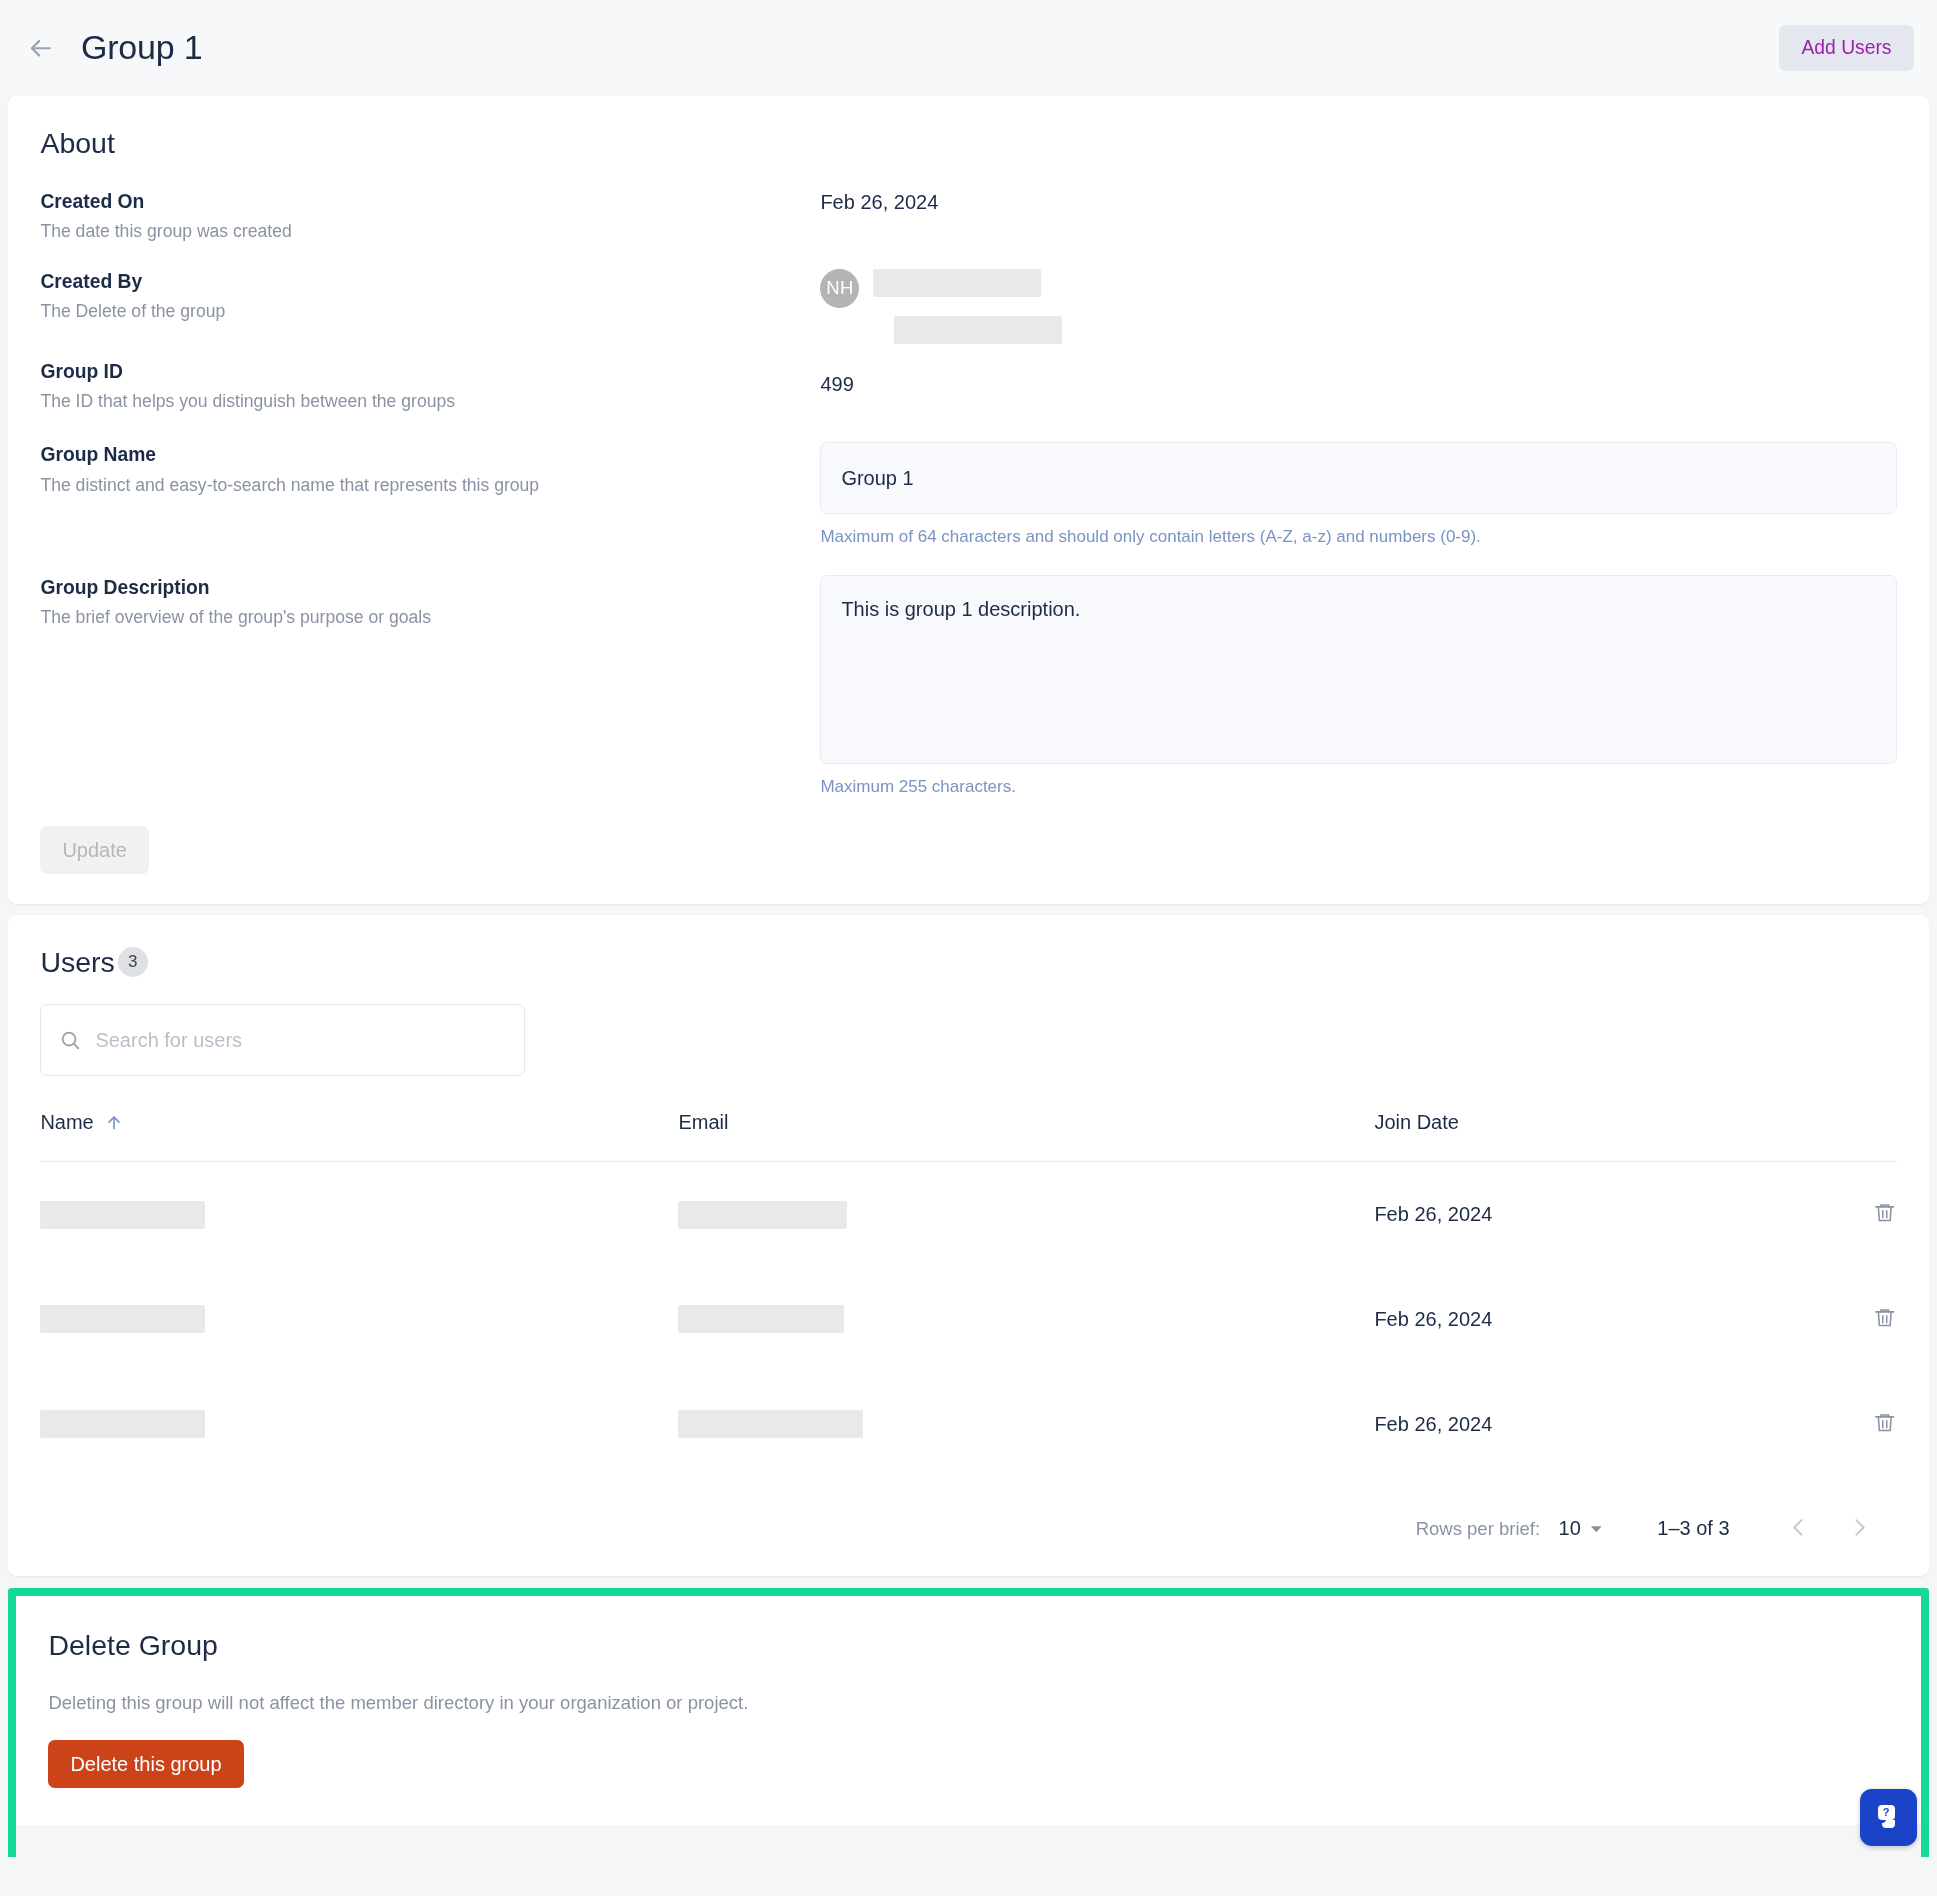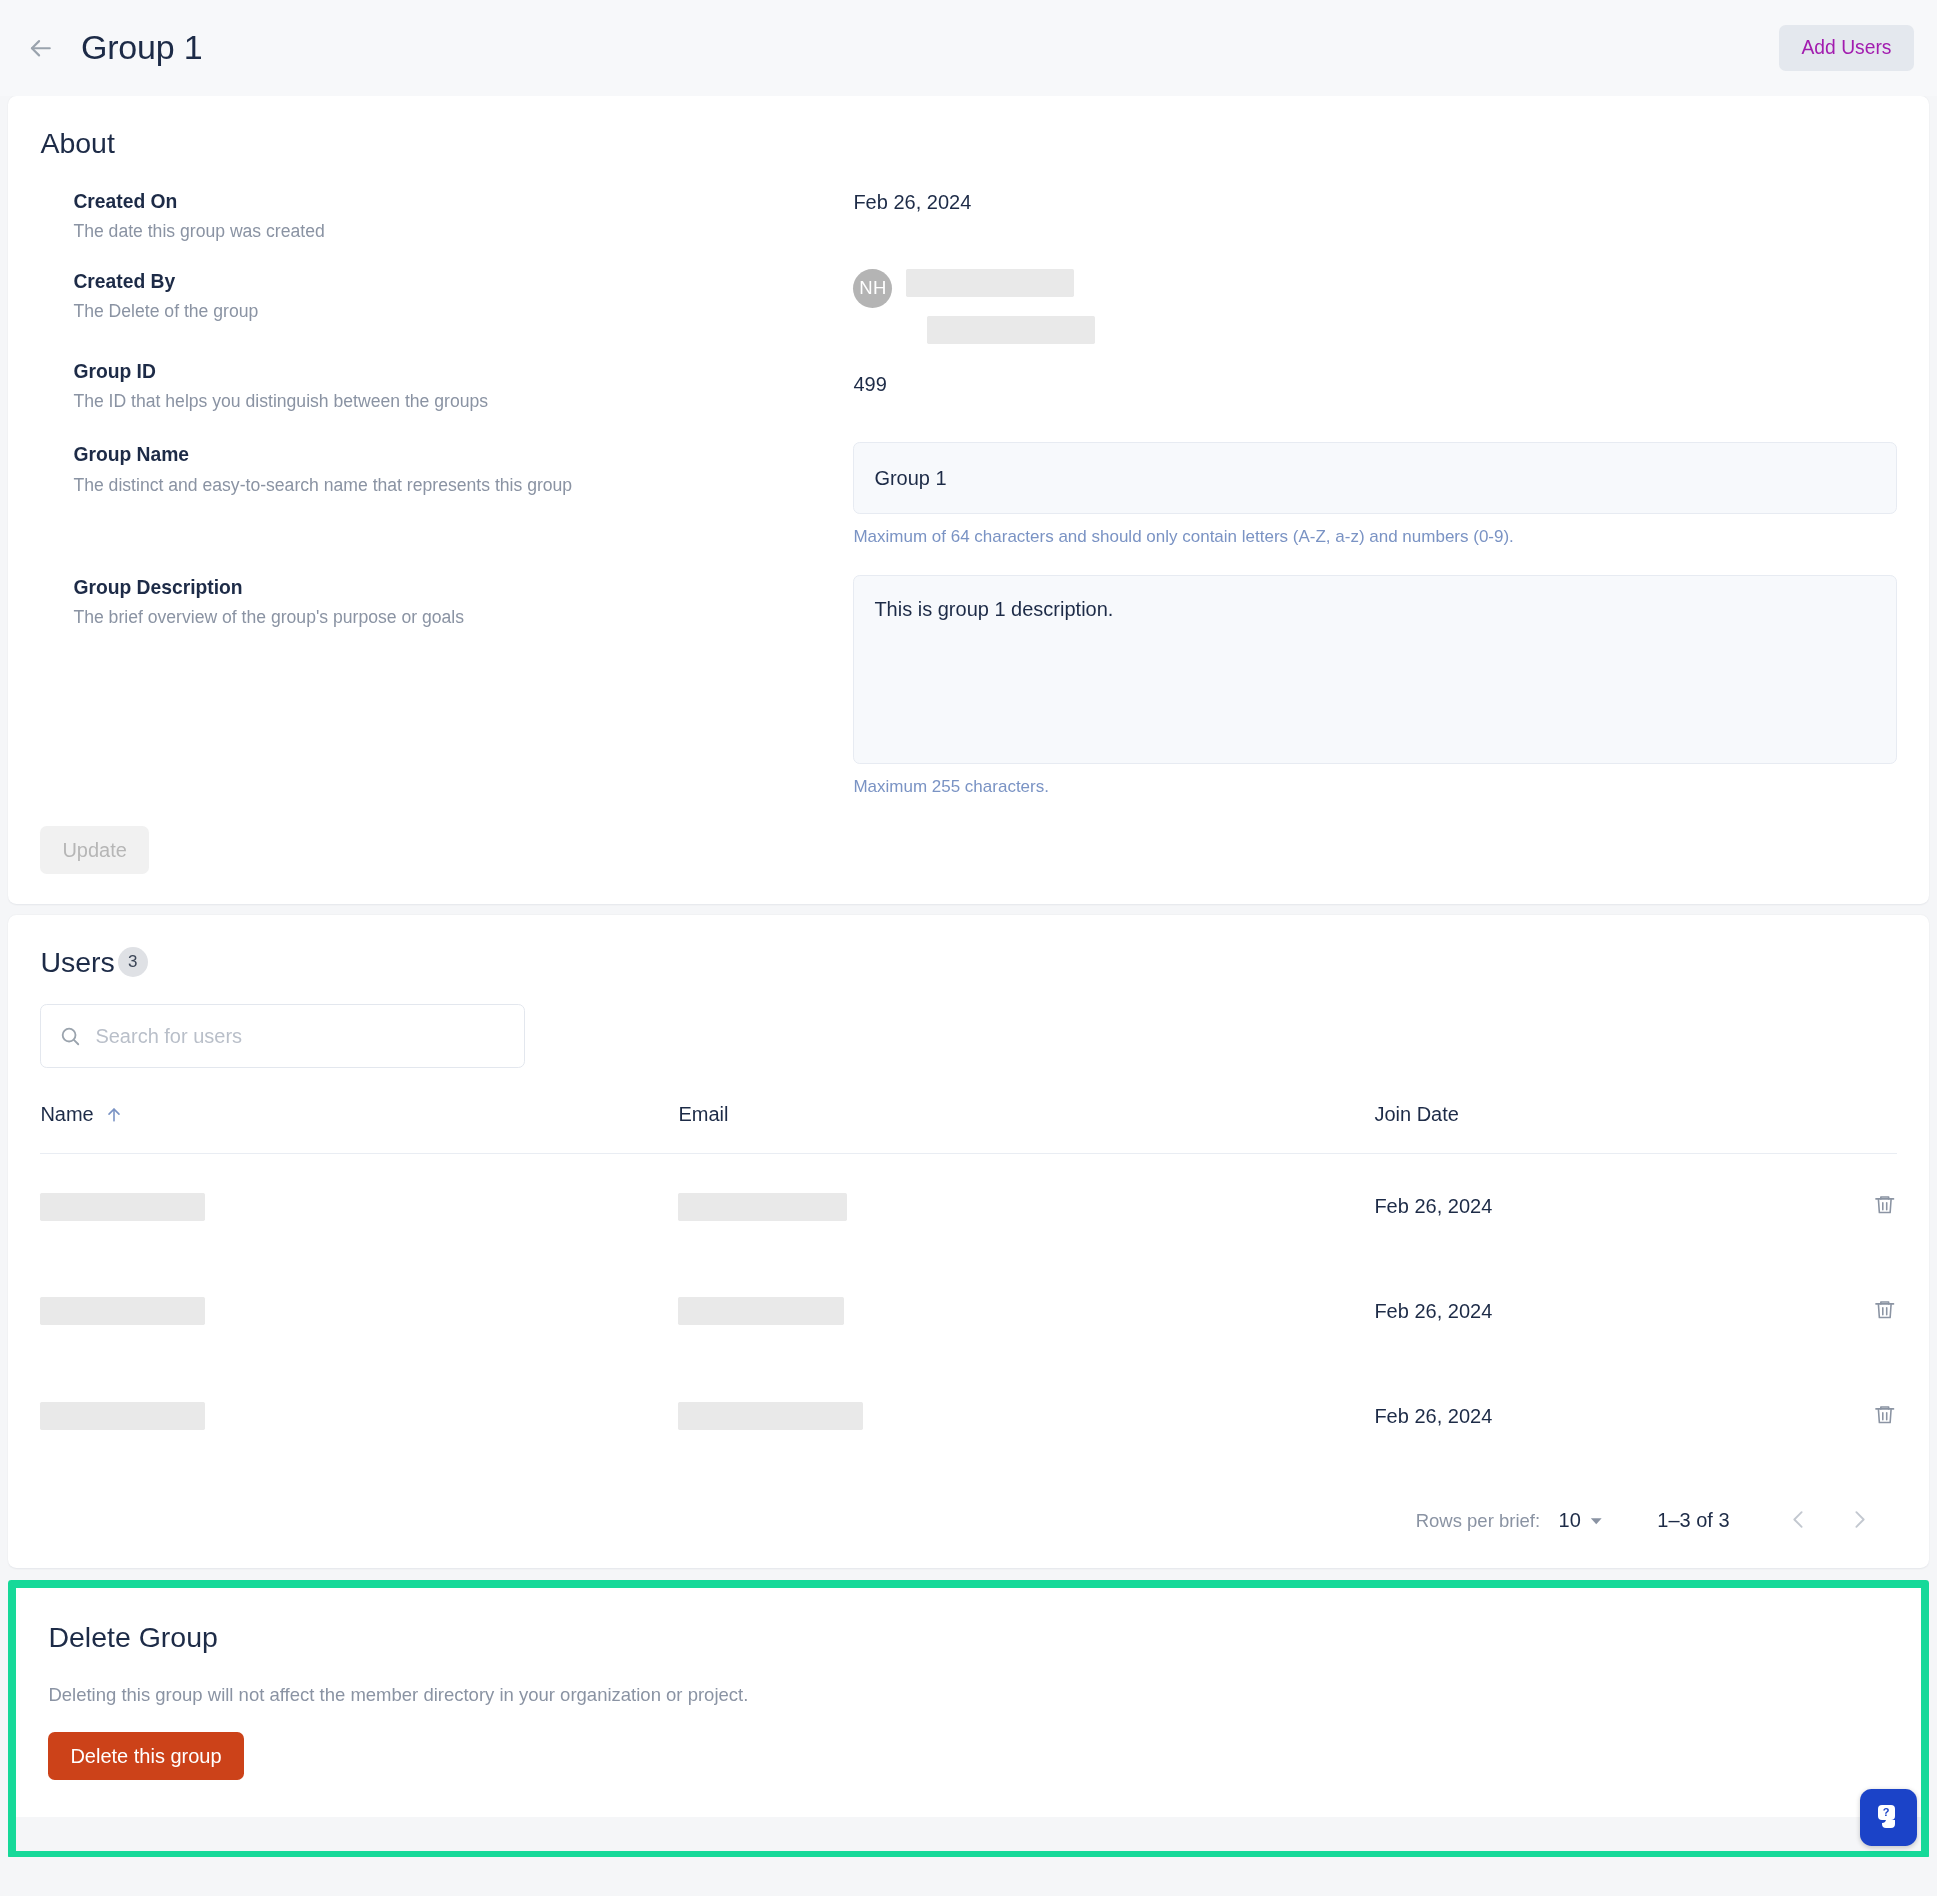--- a/index.html
+++ b/index.html
@@ -68,21 +68,21 @@
   .card-inner { padding: 30px 32px 30px 32px; }
 
   .section-title {
     font-size: 28.5px;
     font-weight: 400;
     color: #1d2b47;
     line-height: 1.2;
   }
 
   
-  .about-rows { margin-top: 28.5px; margin-left: 33px; }
+  .about-rows { margin-top: 28.5px; }
   .about-row {
     display: flex;
     align-items: flex-start;
   }
   .about-label-col { width: 780px; flex: 0 0 780px; }
   .about-value-col { flex: 1 1 auto; min-width: 0; }
 
   .field-label {
     font-size: 19.3px;
     font-weight: bold;
@@ -185,21 +185,21 @@
     justify-content: center;
   }
 
   .search-wrap {
     position: relative;
     width: 485px;
     margin-top: 25px;
   }
   .search-input {
     width: 100%;
-    height: 64px;
+    height: 72px;
     border: 0.8px solid #e3e7ee;
     border-radius: 6.7px;
     background: #ffffff;
     font-family: "Liberation Sans", sans-serif;
     font-size: 20px;
     color: #1d2b47;
     padding: 0 15px 0 54px;
     outline: none;
   }
   .search-input::placeholder { color: #b9bfc9; }

